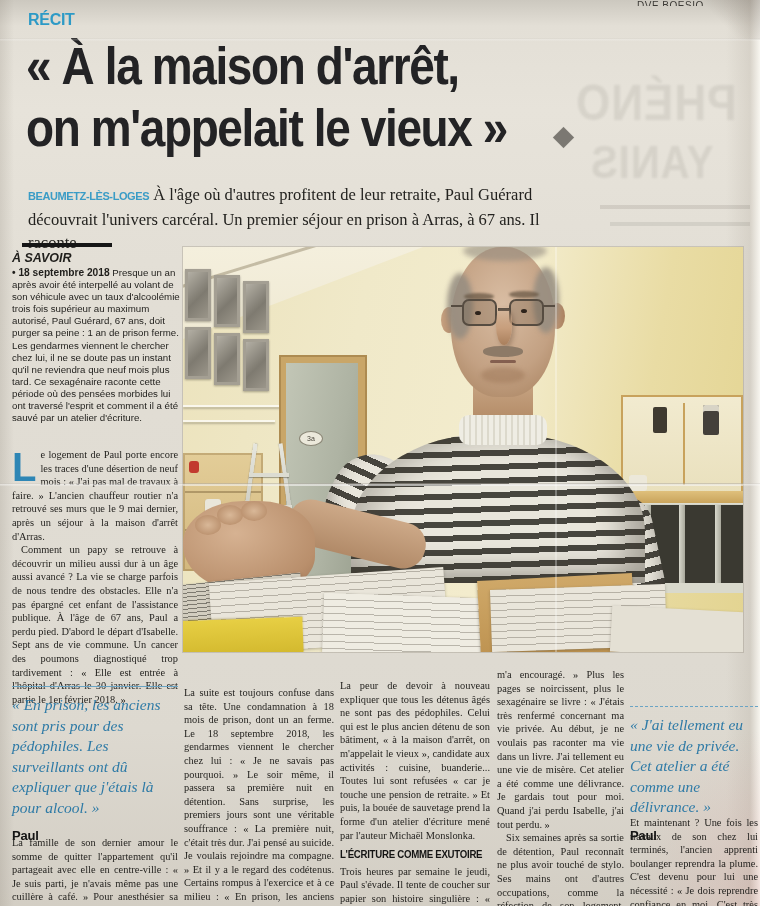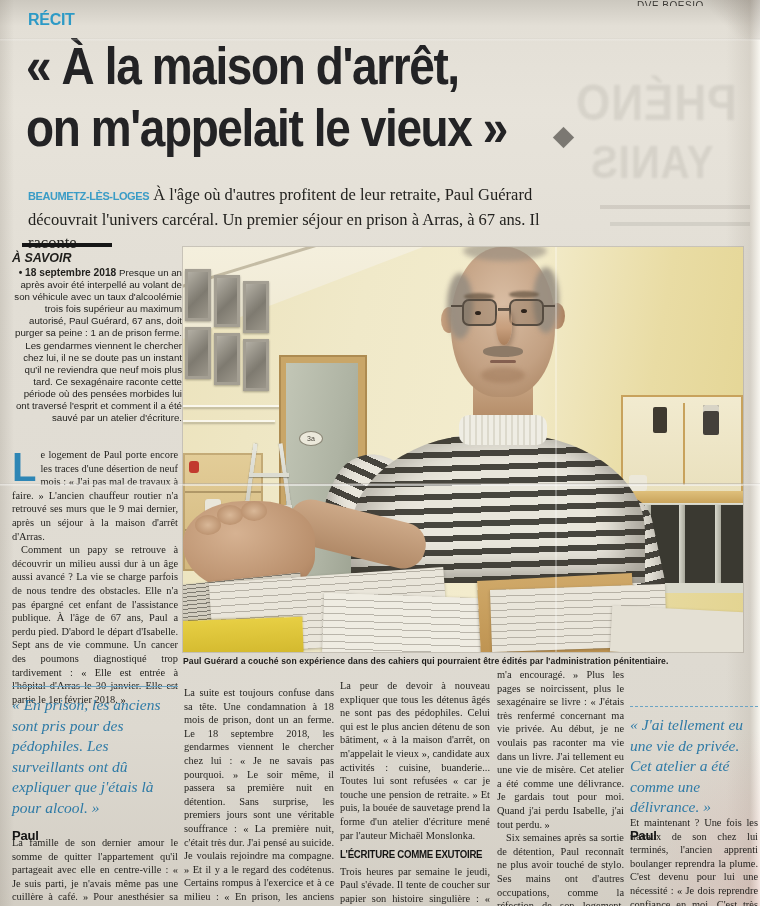--- a/index.html
+++ b/index.html
@@ -32,21 +32,21 @@
     font-size:51px;line-height:62px;letter-spacing:-1.5px;transform:scaleX(.9);transform-origin:left top;white-space:nowrap;}
   .standfirst{left:28px;top:183px;width:560px;font-family:"Liberation Serif",serif;
     font-size:16.5px;line-height:23px;color:#23221f;}
   .kicker{font-family:"Liberation Sans",sans-serif;font-weight:bold;font-size:11px;
     color:#3a9cc6;letter-spacing:-.4px;}
 
   
   .infobox-bar{left:22px;top:243px;width:90px;height:4px;background:#161616;}
   .infobox{left:12px;top:251px;width:170px;color:#1f1e1b;}
   .infobox-title{font-style:italic;font-weight:bold;font-size:12.5px;margin-bottom:2px;}
-  .infobox-body{font-size:9.7px;line-height:12.1px;text-align:right;}
+  .infobox-body{font-size:9.7px;line-height:12.1px;text-align:left;}
   .infobox-body b{font-size:10.2px;}
 
   
   #photo{left:183px;top:247px;width:560px;height:405px;overflow:hidden;
     background:linear-gradient(100deg,#ece3bd 0,#f0e9c9 30%,#f3eccd 55%,#e9dca4 78%,#e3d491 100%);
     box-shadow:0 0 0 1px rgba(120,112,95,.25);}
   #photo .abs{position:absolute;}
   .ceiling{left:0;top:0;width:240px;height:100px;
     background:linear-gradient(180deg,#f4efdd,#efe9d2);
     clip-path:polygon(0 0,100% 0,0 92%);}
@@ -238,21 +238,20 @@
     <div class="abs sheet hlines" style="left:140px;top:350px;width:245px;height:62px;transform:rotate(2deg);background-color:#efece2;"></div>
     <div class="abs notebook" style="left:296px;top:330px;width:155px;height:78px;transform:rotate(-3deg);"></div>
     <div class="abs sheet hlines" style="left:308px;top:340px;width:175px;height:62px;transform:rotate(-2deg);"></div>
     <div class="abs sheet" style="left:428px;top:362px;width:135px;height:46px;transform:rotate(3deg);background-color:#e4e0d4;"></div>
     <div class="abs folder" style="left:-4px;top:372px;width:124px;height:36px;transform:rotate(-2deg);"></div>
 
     <div class="abs photo-crease-h"></div>
     <div class="abs photo-crease-v"></div>
   </div>
 
-  <div class="abs caption">Paul Guérard a couché son expérience dans des cahiers qui pourraient être édités par l'administration pénitentiaire.</div>
 
   <div class="abs col" style="left:12px;top:448px;width:166px;">
     <p><span class="dropcap">L</span><span>e logement de Paul porte encore les traces d'une désertion de neuf mois : « J'ai pas mal de travaux à faire. » L'ancien chauffeur routier n'a retrouvé ses murs que le 9 mai dernier, après un séjour à la maison d'arrêt d'Arras.</span></p>
     <p>Comment un papy se retrouve à découvrir un milieu aussi dur à un âge aussi avancé ? La vie se charge parfois de nous tendre des obstacles. Elle n'a pas épargné cet enfant de l'assistance publique. À l'âge de 67 ans, Paul a perdu pied. D'abord le départ d'Isabelle. Sept ans de vie commune. Un cancer des poumons diagnostiqué trop tardivement : « Elle est entrée à l'hôpital d'Arras le 30 janvier. Elle est partie le 1er février 2018. »</p>
   </div>
   <div class="abs" style="left:12px;top:686px;width:166px;">
     <div class="quote-rule"></div>
     <div class="pullquote">« En prison, les anciens sont pris pour des pédophiles. Les surveillants ont dû expliquer que j'étais là pour alcool. »</div>
     <div class="quote-attr">Paul</div>
   </div>

